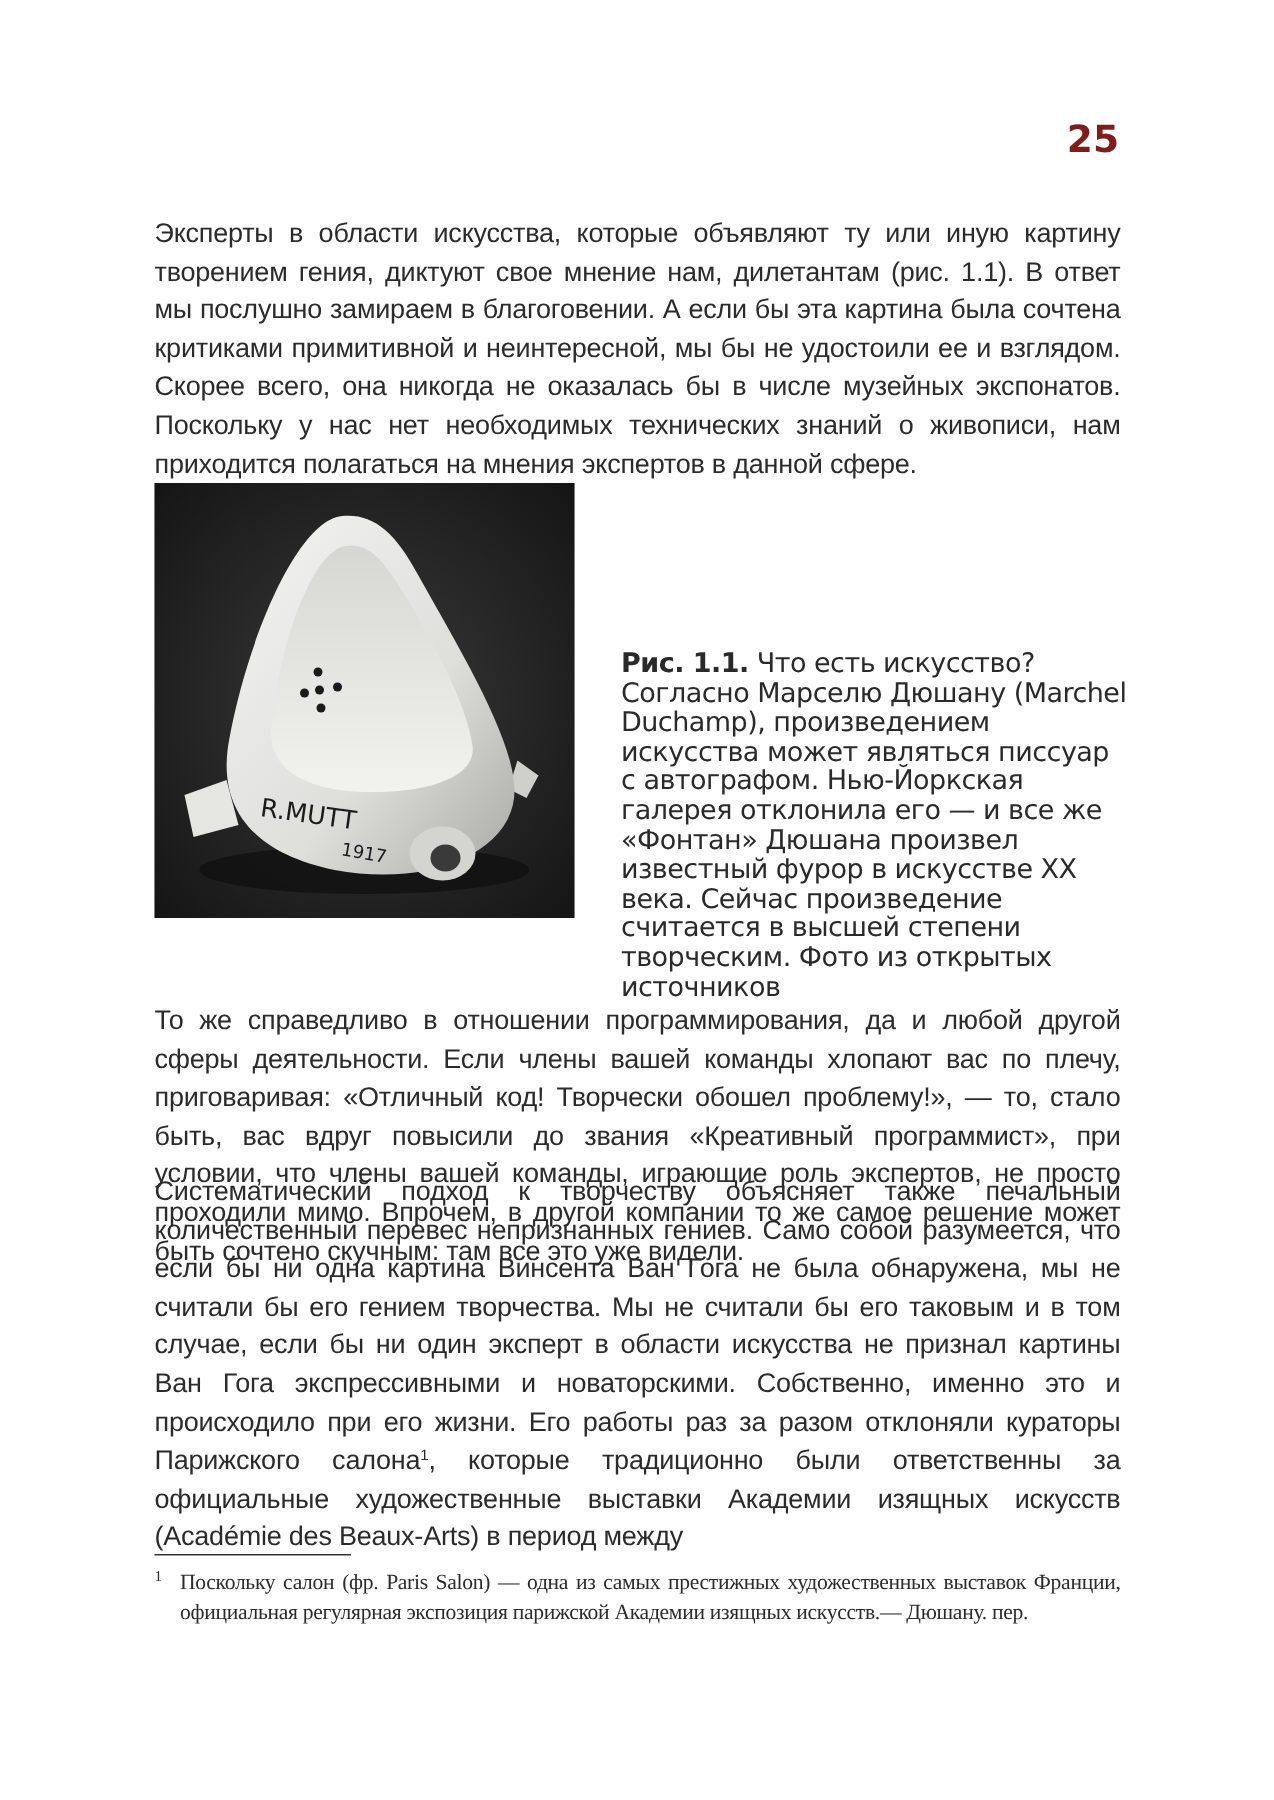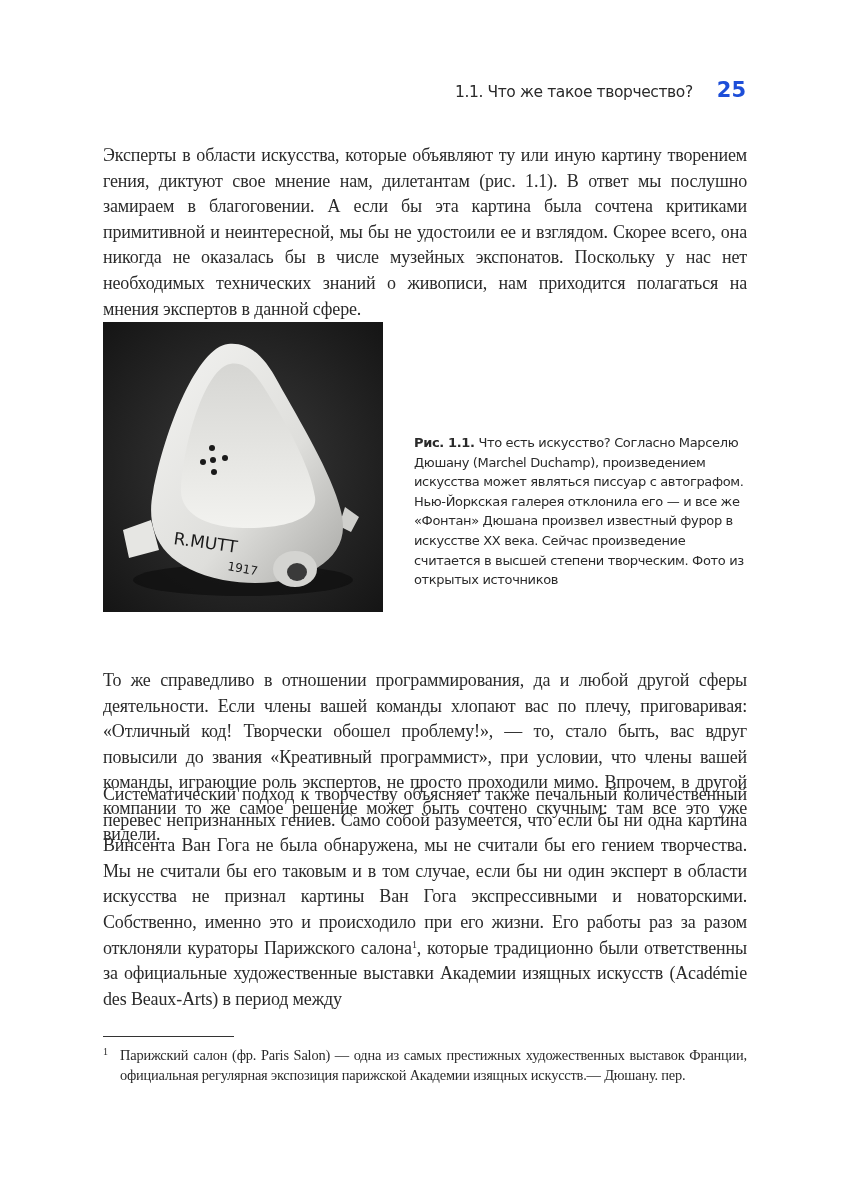--- a/index.html
+++ b/index.html
@@ -5,44 +5,44 @@
     html, body { margin: 0; padding: 0; background: #ffffff; }
     body { width: 849px; height: 1200px; position: relative; overflow: hidden; color: #231f20; }
     .page { position: absolute; left: 0; top: 0; width: 849px; height: 1200px; }
 
     .running-head {
       position: absolute; top: 78px; right: 103px;
       display: flex; align-items: baseline; gap: 24px;
       font-family: "DejaVu Sans", sans-serif;
     }
     .running-title { font-size: 15.5px; color: #2a2a2a; letter-spacing: -0.4px; }
-    .page-number { font-size: 21px; font-weight: bold; color: #1d4ed8; }
+    .page-number { font-size: 25px; font-weight: bold; color: #7f1d1d; }
 
     .body-text {
       position: absolute; left: 103px; width: 644px;
-      font-family: Liberation Serif, serif;
+      font-family: Liberation Sans, sans-serif;
       font-size: 18px; line-height: 25.6px;
       text-align: justify; color: #2b2b2b;
       letter-spacing: -0.15px;
     }
     .body-text p { margin: 0; }
     .p1 { top: 143px; }
     .p2 { top: 668px; }
     .p3 { top: 782px; }
 
     .figure-photo {
       position: absolute; left: 103px; top: 322px; width: 280px; height: 290px;
       background: #1c1c1c; overflow: hidden;
     }
     .figure-photo svg { display: block; }
 
     .caption {
       position: absolute; left: 414px; top: 433px; width: 340px;
       font-family: "DejaVu Sans", sans-serif;
-      font-size: 13px; line-height: 19.6px; color: #2a2a2a;
+      font-size: 18px; line-height: 19.6px; color: #2a2a2a;
       letter-spacing: -0.35px;
     }
     .caption-label { font-weight: bold; }
 
     .footnote-rule {
       position: absolute; left: 103px; top: 1036px; width: 131px; height: 1px; background: #333;
     }
     .footnote {
       position: absolute; left: 103px; top: 1046px; width: 644px;
       font-family: "Liberation Serif", serif;
@@ -55,21 +55,20 @@
     .footnote-body { margin-left: 17px; display: block; }
     .italic { }
     sup.fnref { font-size: 10px; vertical-align: 6px; line-height: 0; }
   </style>
 </head>
 <body>
 
 <div class="page">
 
   <div class="running-head">
-    <span class="running-title">1.1. Что же такое творчество?</span>
     <span class="page-number">25</span>
   </div>
 
   <div class="body-text p1">
     <p>Эксперты в области искусства, которые объявляют ту или иную картину творением гения, диктуют свое мнение нам, дилетантам (рис. 1.1). В ответ мы послушно замираем в благоговении. А если бы эта картина была сочтена критиками примитивной и неинтересной, мы бы не удостоили ее и взглядом. Скорее всего, она никогда не оказалась бы в числе музейных экспонатов. Поскольку у нас нет необходимых технических знаний о живописи, нам приходится полагаться на мнения экспертов в данной сфере.</p>
   </div>
 
   <div class="figure-photo">
     <svg width="280" height="290" viewBox="0 0 280 290">
       <defs>
@@ -122,16 +121,16 @@
   </div>
 
   <div class="body-text p3">
     <p><span>Систематический подход к творчеству объясняет также печальный количественный перевес непризнанных гениев. Само собой разумеется, что если бы ни одна картина Винсента Ван Гога не была обнаружена, мы не считали бы его гением творчества.  Мы не считали бы его таковым и в том случае, если бы ни один эксперт в области искусства не признал картины Ван Гога экспрессивными и новаторскими. Собственно, именно это и происходило при его жизни. Его работы раз за разом отклоняли кураторы Парижского салона</span><sup class="fnref">1</sup><span>, которые традиционно были ответственны за официальные  художественные выставки Академии изящных искусств (Académie des Beaux-Arts) в период между</span></p>
   </div>
 
   <div class="footnote-rule"></div>
 
   <div class="footnote">
     <span class="footnote-marker">1</span>
-    <span class="footnote-body"><span>Парижский салон (</span><span class="italic">фр.</span><span> Paris Salon) — одна из самых престижных художественных выставок Франции, официальная регулярная экспозиция парижской Академии изящных искусств.— </span><span class="italic">Дюшану. пер.</span></span>
+    <span class="footnote-body"><span>Поскольку салон (</span><span class="italic">фр.</span><span> Paris Salon) — одна из самых престижных художественных выставок Франции, официальная регулярная экспозиция парижской Академии изящных искусств.— </span><span class="italic">Дюшану. пер.</span></span>
   </div>
 
 </div>
 
 </body></html>

